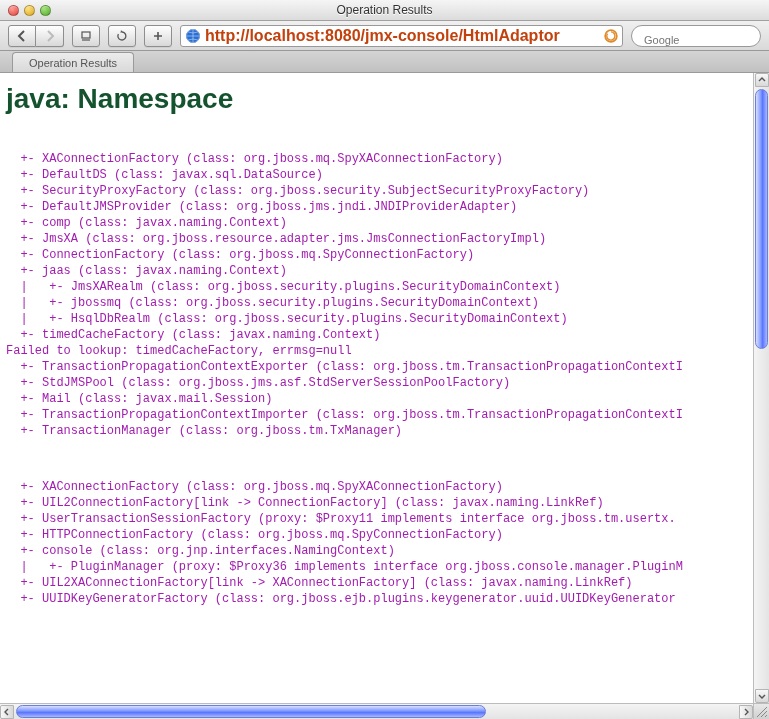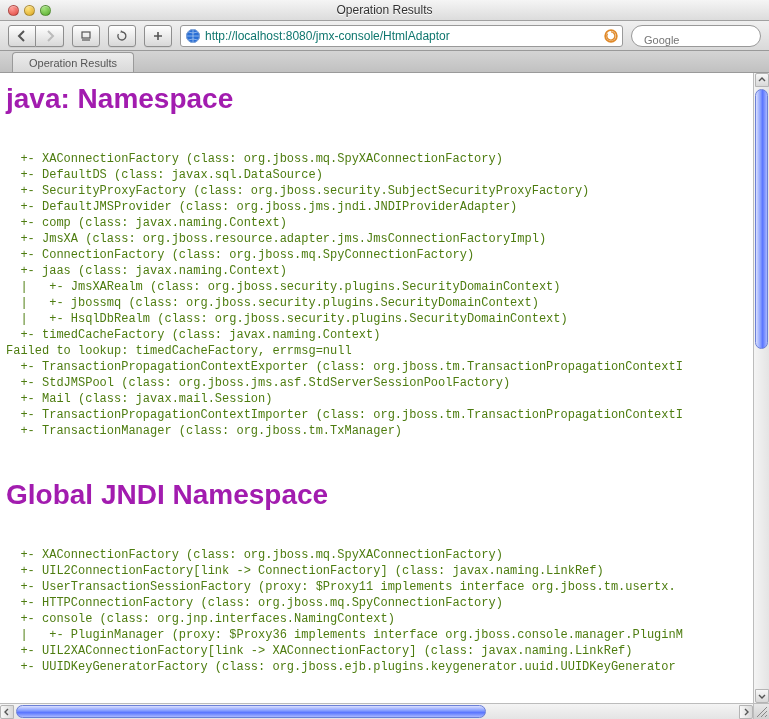--- a/index.html
+++ b/index.html
@@ -79,24 +79,25 @@
       align-items: center;
       padding: 0 4px;
       gap: 4px;
     }
     .site-icon {
       width: 16px; height: 16px;
       display: flex; align-items: center; justify-content: center;
     }
     .url-text {
       flex: 1;
-      font-size: 12px;
-      color: #0f766e;
+      font-size: 16px;
+      color: #c2410c;
       white-space: nowrap;
       overflow: hidden;
+      font-weight: bold;
     }
     .url-status {
       width: 14px; height: 14px;
       display: flex; align-items: center; justify-content: center;
     }
     .search-wrap {
       width: 130px;
       height: 22px;
       background: #fff;
       border: 1px solid #999;
@@ -215,32 +216,32 @@
       width: 16px; height: 16px;
       background: linear-gradient(to bottom, #e8e8e8, #d0d0d0);
       border-left: 1px solid #bcbcbc;
       border-top: 1px solid #bcbcbc;
     }
     .page {
       padding: 4px 6px;
       font-family: inherit;
     }
     h1.ns {
-      color: #a21caf;
+      color: #14532d;
       font-family: Helvetica, Arial, sans-serif;
       font-size: 28px;
       font-weight: bold;
       margin: 6px 0 4px 0;
     }
     pre.jndi {
       font-family: "Courier New", Courier, monospace;
       font-size: 12px;
       line-height: 16px;
       white-space: pre;
-      color: #4d7c0f;
+      color: #a21caf;
       margin: 36px 0 40px 0;
     }
   </style>
 </head>
 <body>
 
 <div class="window-chrome">
   <div class="traffic-lights">
     <div class="tl tl-red"></div>
     <div class="tl tl-yellow"></div>
@@ -327,21 +328,20 @@
   |   +- JmsXARealm (class: org.jboss.security.plugins.SecurityDomainContext)
   |   +- jbossmq (class: org.jboss.security.plugins.SecurityDomainContext)
   |   +- HsqlDbRealm (class: org.jboss.security.plugins.SecurityDomainContext)
   +- timedCacheFactory (class: javax.naming.Context)
 Failed to lookup: timedCacheFactory, errmsg=null
   +- TransactionPropagationContextExporter (class: org.jboss.tm.TransactionPropagationContextI
   +- StdJMSPool (class: org.jboss.jms.asf.StdServerSessionPoolFactory)
   +- Mail (class: javax.mail.Session)
   +- TransactionPropagationContextImporter (class: org.jboss.tm.TransactionPropagationContextI
   +- TransactionManager (class: org.jboss.tm.TxManager)</pre>
-      <h1 class="ns">Global JNDI Namespace</h1>
       <pre class="jndi" id="pre-global">  +- XAConnectionFactory (class: org.jboss.mq.SpyXAConnectionFactory)
   +- UIL2ConnectionFactory[link -&gt; ConnectionFactory] (class: javax.naming.LinkRef)
   +- UserTransactionSessionFactory (proxy: $Proxy11 implements interface org.jboss.tm.usertx.
   +- HTTPConnectionFactory (class: org.jboss.mq.SpyConnectionFactory)
   +- console (class: org.jnp.interfaces.NamingContext)
   |   +- PluginManager (proxy: $Proxy36 implements interface org.jboss.console.manager.PluginM
   +- UIL2XAConnectionFactory[link -&gt; XAConnectionFactory] (class: javax.naming.LinkRef)
   +- UUIDKeyGeneratorFactory (class: org.jboss.ejb.plugins.keygenerator.uuid.UUIDKeyGenerator</pre>
     </div>
   </div>

